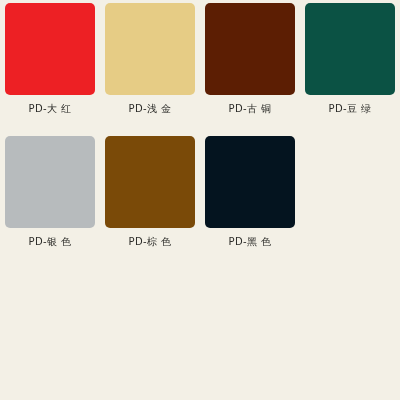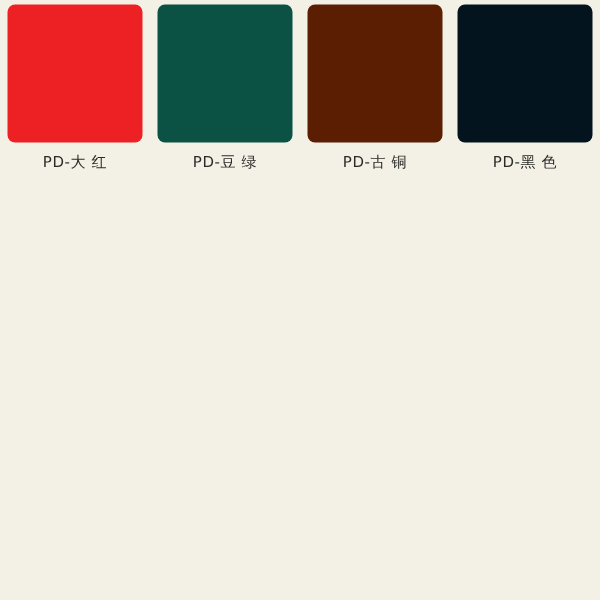--- a/index.html
+++ b/index.html
@@ -51,25 +51,37 @@
   .row-3 .swatch-chip { height: 92px; }
 </style>
 </head>
 <body style="background: rgb(243, 240, 230);">
 
 <div id="swatch-grid">
     <div class="swatch-cell row-1">
       <div class="swatch-chip" style="background: rgb(237, 32, 36);"></div>
       <div class="swatch-label">PD-大 红</div>
     </div>
+    <div class="swatch-cell row-1">
+      <div class="swatch-chip" style="background: rgb(230, 204, 133);"></div>
+      <div class="swatch-label">PD-浅 金</div>
+    </div>
+    <div class="swatch-cell row-2">
+      <div class="swatch-chip" style="background: rgb(92, 30, 3);"></div>
+      <div class="swatch-label">PD-古 铜</div>
+    </div>
     <div class="swatch-cell row-2">
       <div class="swatch-chip" style="background: rgb(11, 82, 68);"></div>
       <div class="swatch-label">PD-豆 绿</div>
     </div>
     <div class="swatch-cell row-2">
-      <div class="swatch-chip" style="background: rgb(92, 30, 3);"></div>
-      <div class="swatch-label">PD-古 铜</div>
+      <div class="swatch-chip" style="background: rgb(183, 187, 189);"></div>
+      <div class="swatch-label">PD-银 色</div>
+    </div>
+    <div class="swatch-cell row-3">
+      <div class="swatch-chip" style="background: rgb(122, 74, 8);"></div>
+      <div class="swatch-label">PD-棕 色</div>
     </div>
     <div class="swatch-cell row-3">
       <div class="swatch-chip" style="background: rgb(4, 20, 31);"></div>
       <div class="swatch-label">PD-黑 色</div>
     </div>
   </div>
 
 </body></html>

